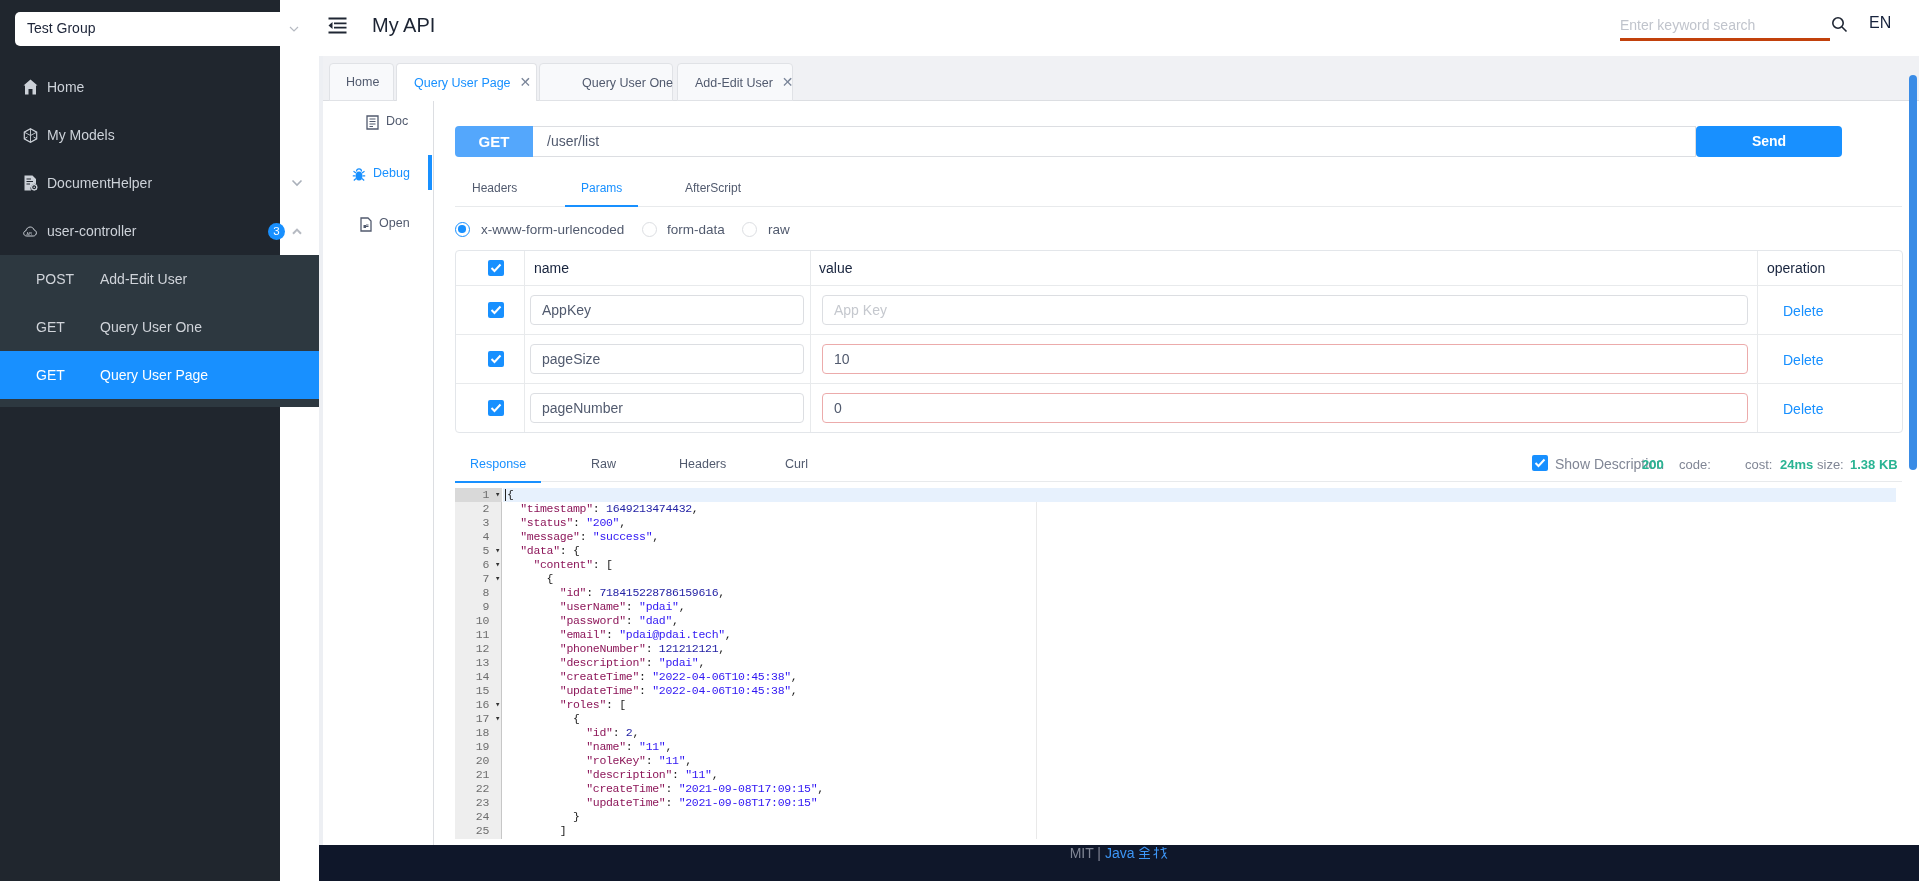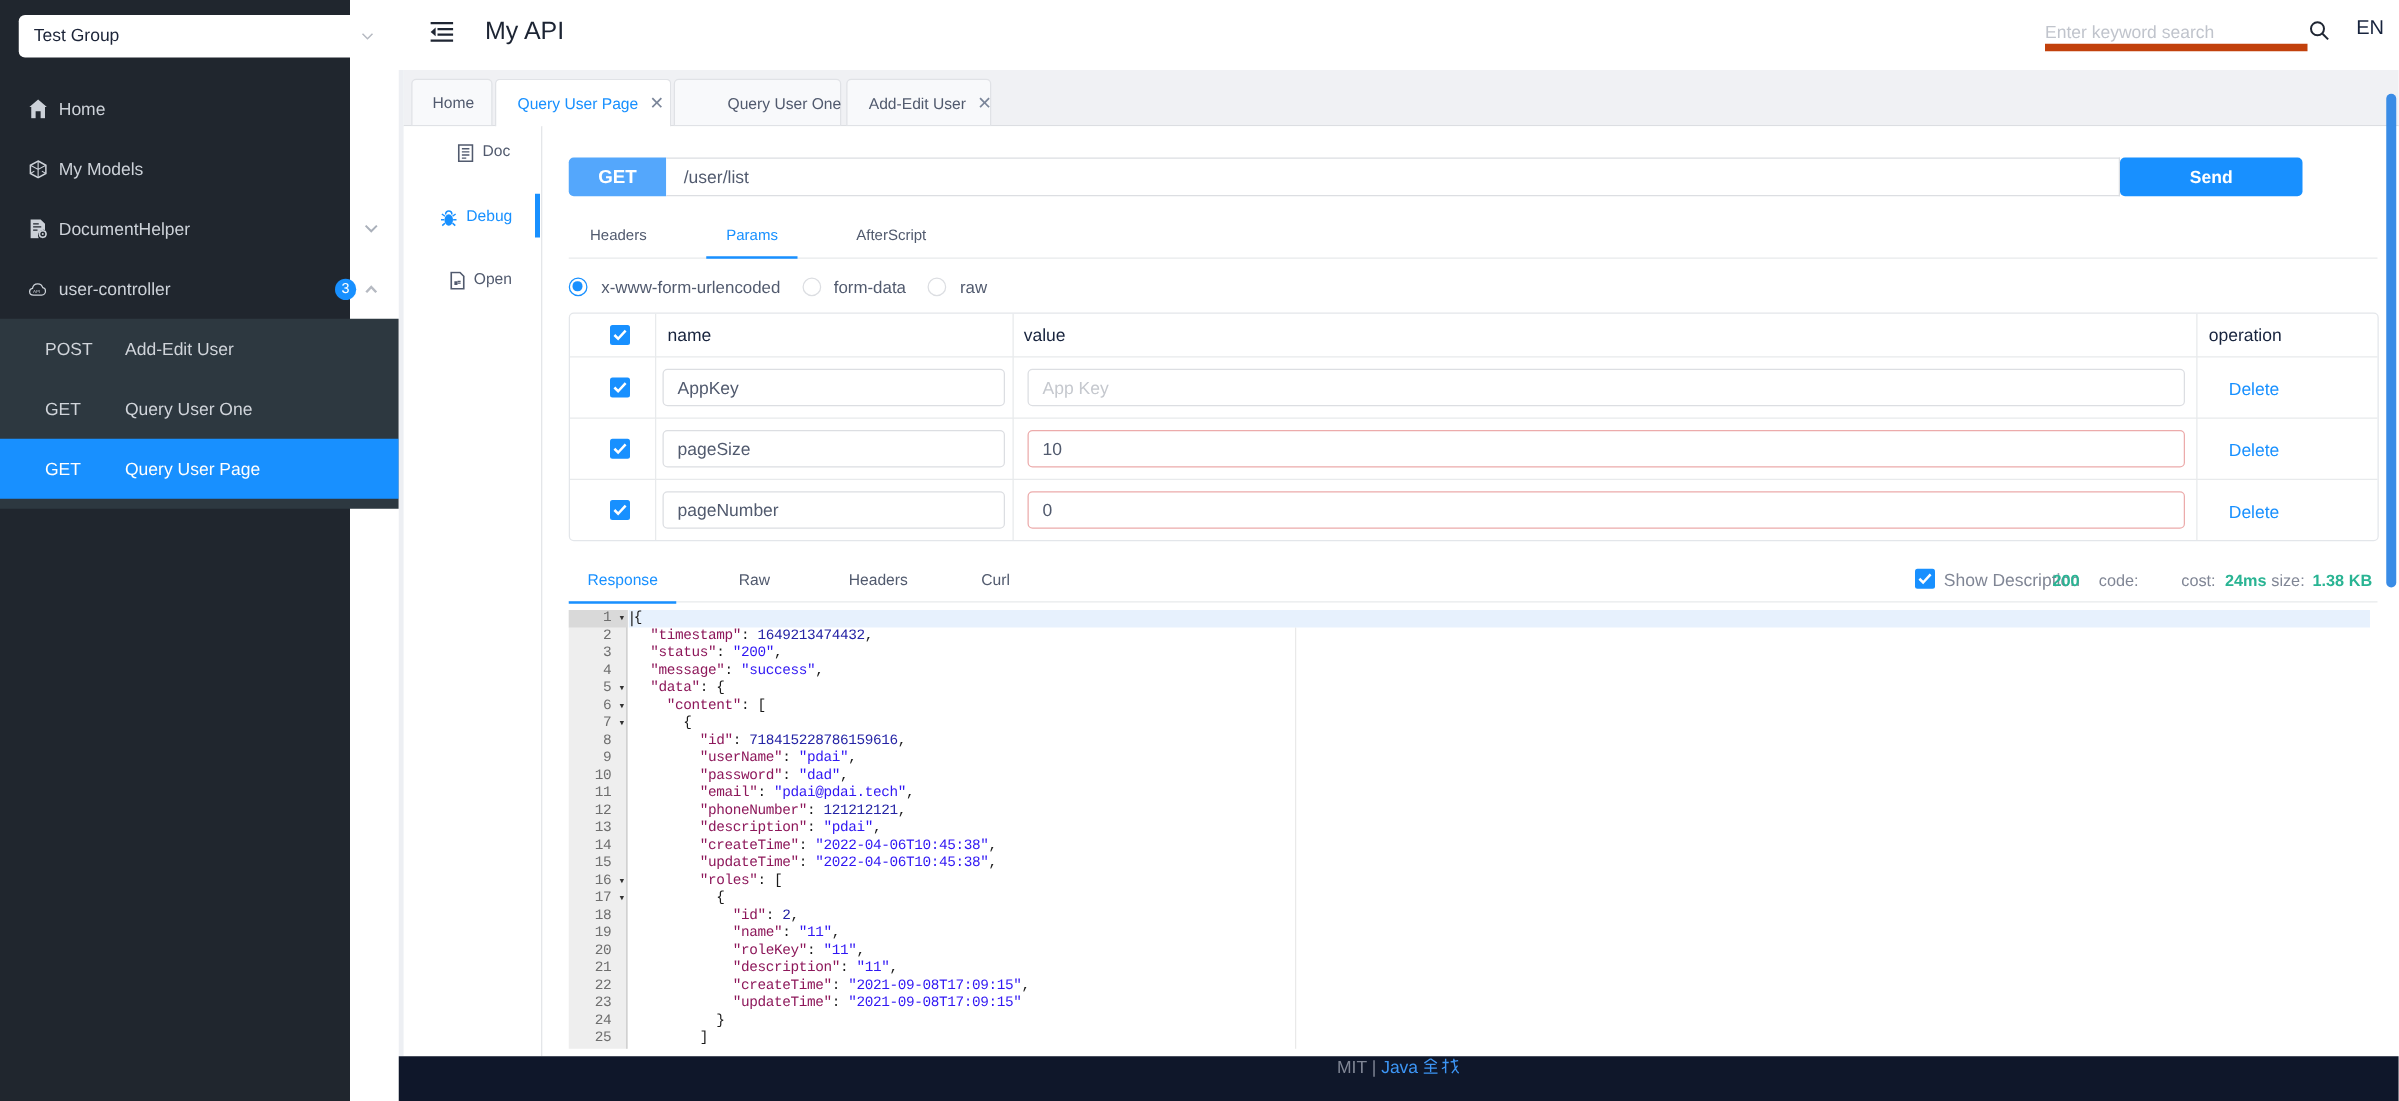--- a/index.html
+++ b/index.html
@@ -17,24 +17,24 @@
 .mitem .arrow { position:absolute; right:16px; top:20px; }
 .badge { position:absolute; left:268px; top:16px; width:17px; height:17px; background:#1890ff; border-radius:50%; color:#fff; font-size:11.5px; text-align:center; line-height:17px; }
 #submenu { position:absolute; left:0; top:255px; width:319px; height:152px; background:#2d3840; }
 .smitem { position:absolute; left:0; width:319px; height:48px; color:#d0d4da; font-size:14px; }
 .smitem .mth { position:absolute; left:36px; top:16px; }
 .smitem .nm { position:absolute; left:100px; top:16px; }
 .smitem.sel { background:#1890ff; color:#fff; }
 #sstrip { position:absolute; left:319px; top:56px; width:4px; height:789px; background:#edeff3; }
 
 
-#header { position:absolute; left:323px; top:0; width:1596px; height:56px; background:#fff; }
+#header { position:absolute; left:307px; top:0; width:1596px; height:56px; background:#fff; }
 #hamb { position:absolute; left:21px; top:17px; }
 #title { position:absolute; left:65px; top:14px; font-size:20px; color:#1c2433; }
-#search { position:absolute; left:1313px; top:14px; width:210px; border-bottom:6px solid #c2410c; height:27px; font-size:14px; color:#c0c4cc; }
+#search { position:absolute; left:1313px; top:14px; width:210px; border-bottom:3px solid #c2410c; height:27px; font-size:14px; color:#c0c4cc; }
 #search .ph { position:absolute; left:0; top:3px; }
 #sicon { position:absolute; left:1524px; top:16px; }
 #en { position:absolute; left:1562px; top:14px; font-size:16px; color:#17233d; }
 
 
 #tabstrip { position:absolute; left:323px; top:56px; width:1596px; height:45px; background:#f0f1f4; border-bottom:1px solid #dcdee2; }
 .ptab { position:absolute; top:7px; height:38px; background:#f8f9fb; border:1px solid #e0e2e6; border-radius:4px 4px 0 0; font-size:12.5px; color:#515a6e; line-height:36px; text-align:left; padding:0 0 0 17px; white-space:nowrap; }
 .ptab.act { background:#fff; height:39px; border-bottom:0; color:#1890ff; }
 .ptab .x { display:inline-block; margin-left:9px; color:#7a8599; font-size:14px; }
 

